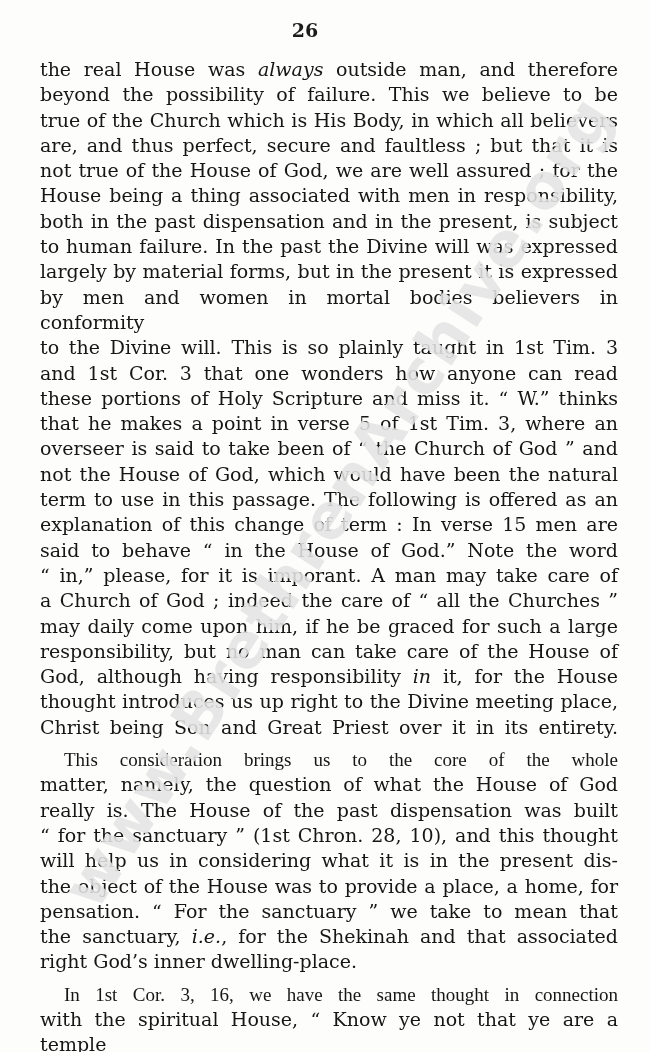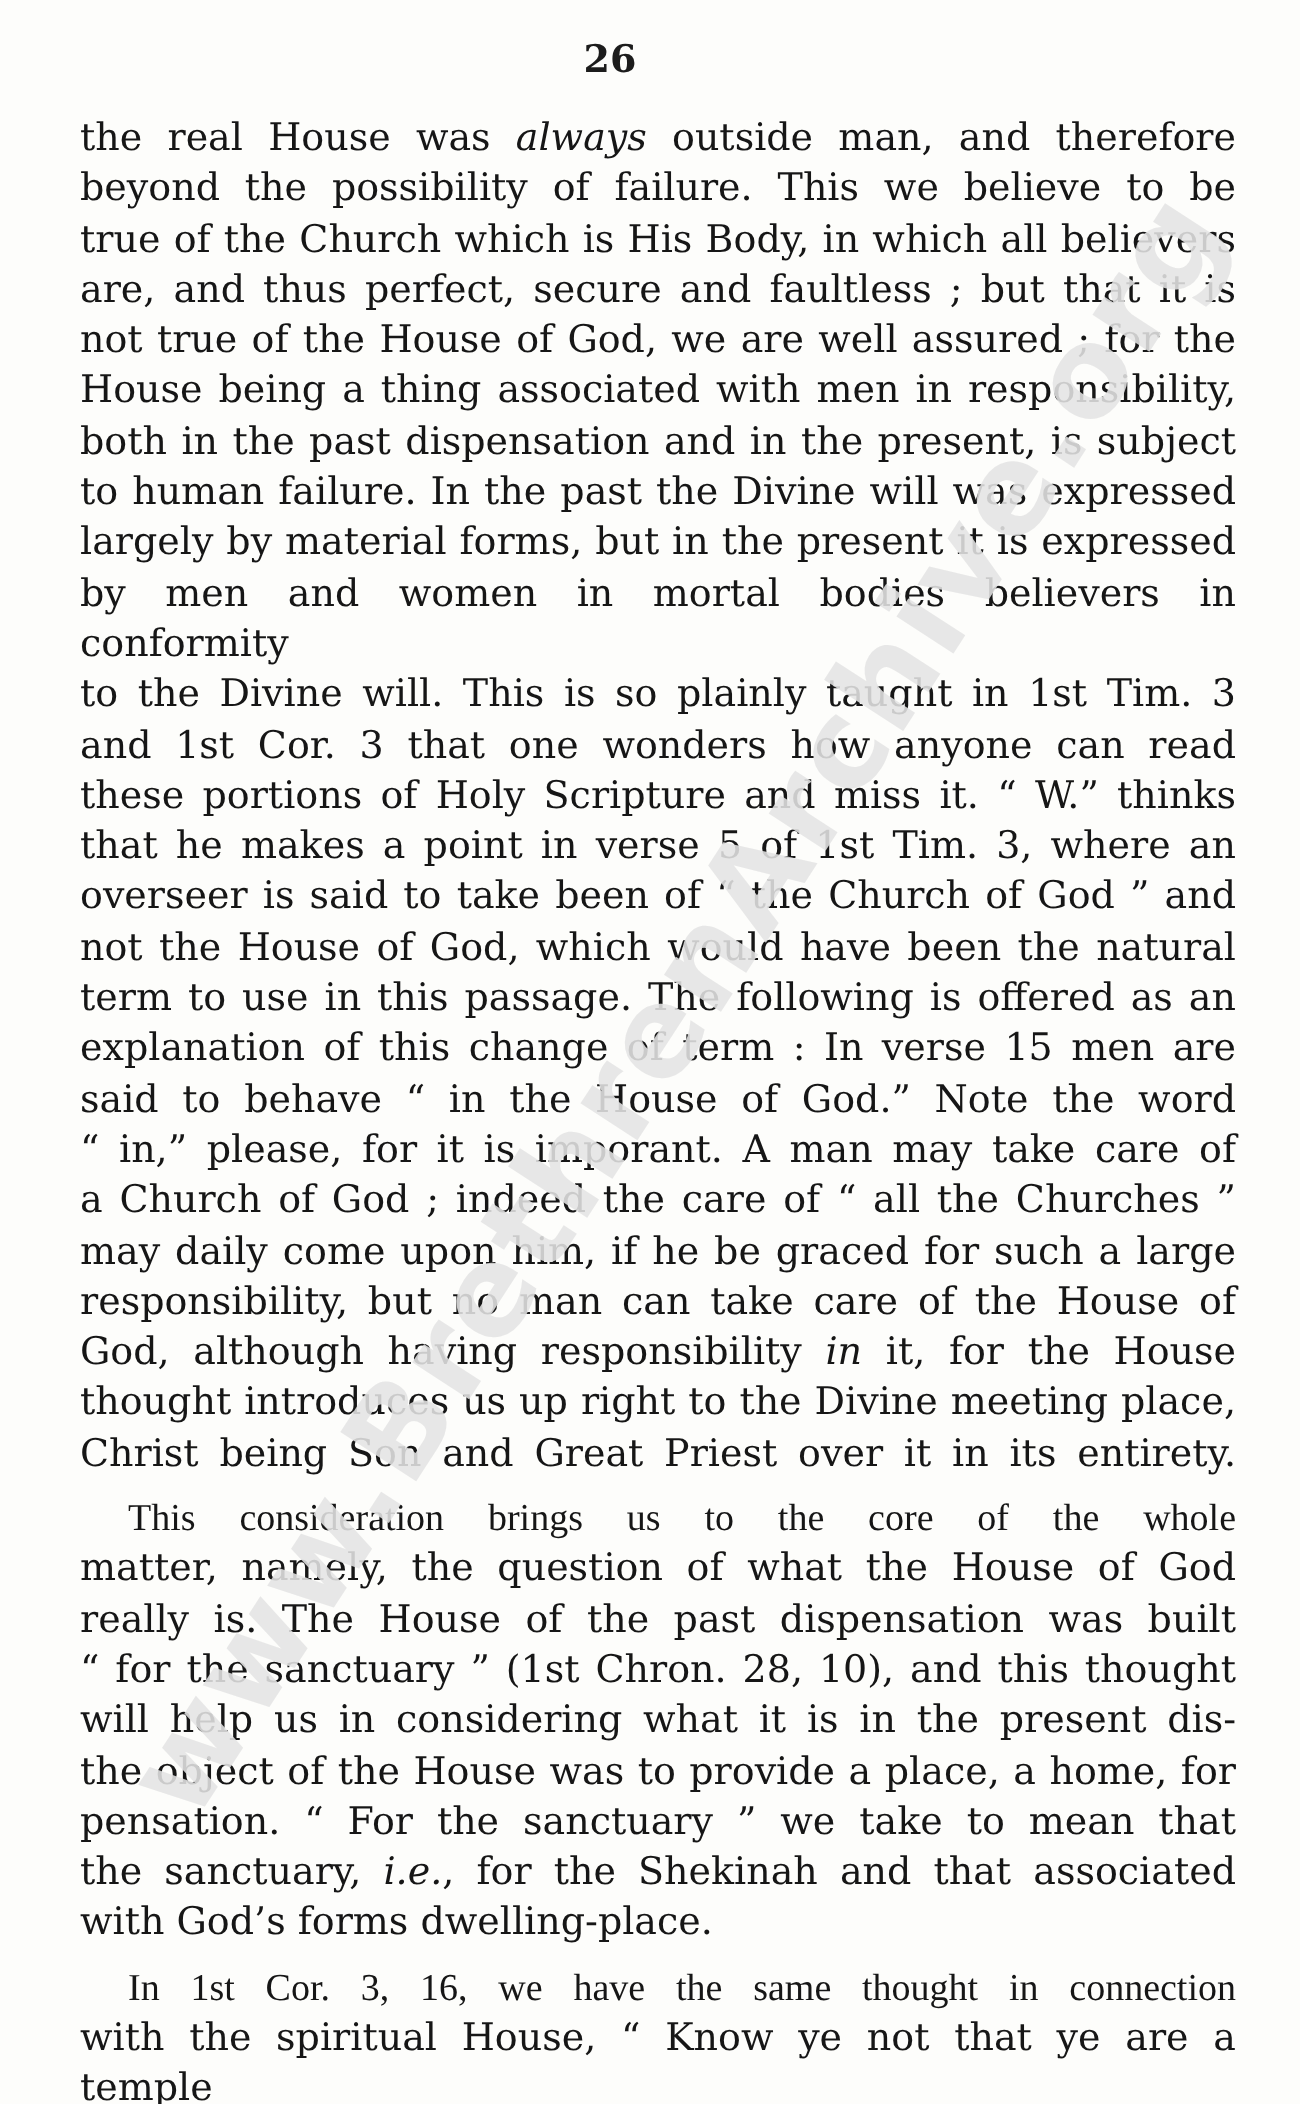--- a/index.html
+++ b/index.html
@@ -88,21 +88,21 @@
       </div>
       <div class="paragraph">
         <div class="line indent">This consideration brings us to the core of the whole</div>
         <div class="line">matter, namely, the question of what the House of God</div>
         <div class="line">really is.  The House of the past dispensation was built</div>
         <div class="line">“ for the sanctuary ” (1st Chron. 28, 10), and this thought</div>
         <div class="line">will help us in considering what it is in the present dis-</div>
         <div class="line">the object of the House was to provide a place, a home, for</div>
         <div class="line">pensation.  “ For the sanctuary ” we take to mean that</div>
         <div class="line">the sanctuary, <i>i.e.</i>, for the Shekinah and that associated</div>
-        <div class="line left-last">with God’s forms dwelling-place.</div>
+        <div class="line left-last">right God’s inner dwelling-place.</div>
       </div>
       <div class="paragraph">
         <div class="line indent">In 1st Cor. 3, 16, we have the same thought in connection</div>
         <div class="line">with the spiritual House, “ Know ye not that ye are a temple</div>
       </div>
     </div>
 
   <div class="watermark">www.BrethrenArchive.org</div>
 </div>
 

